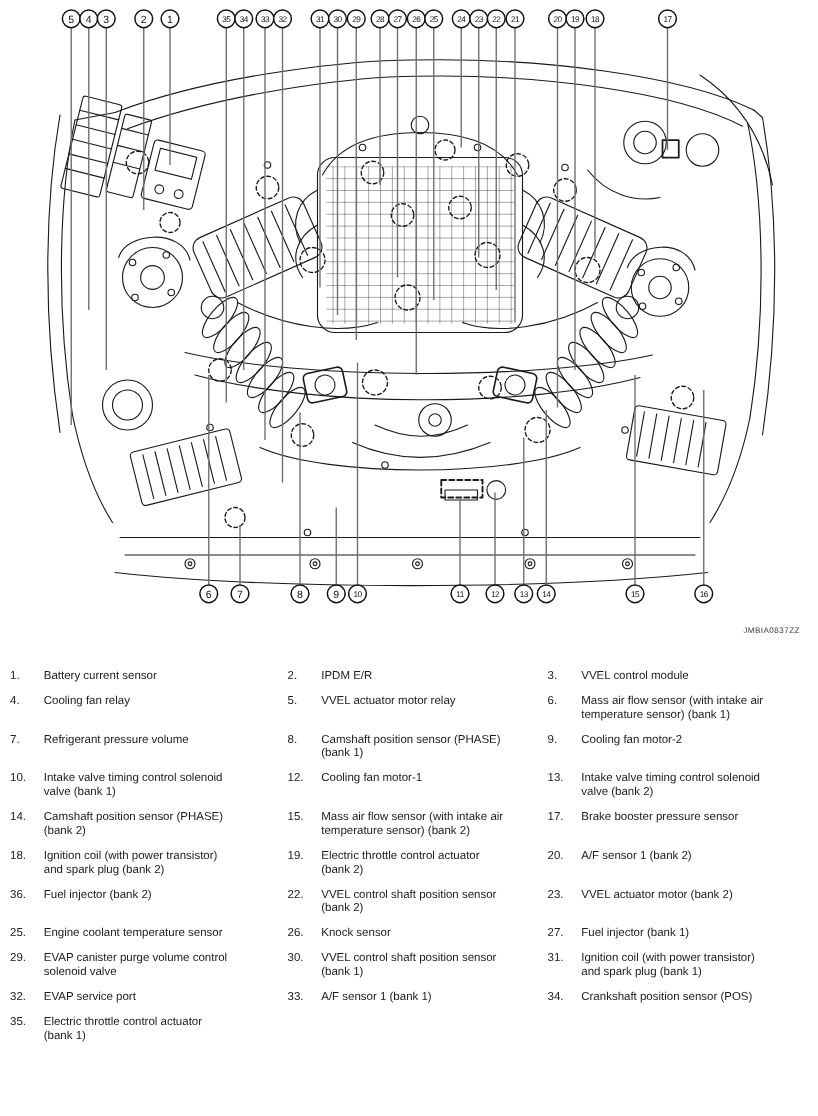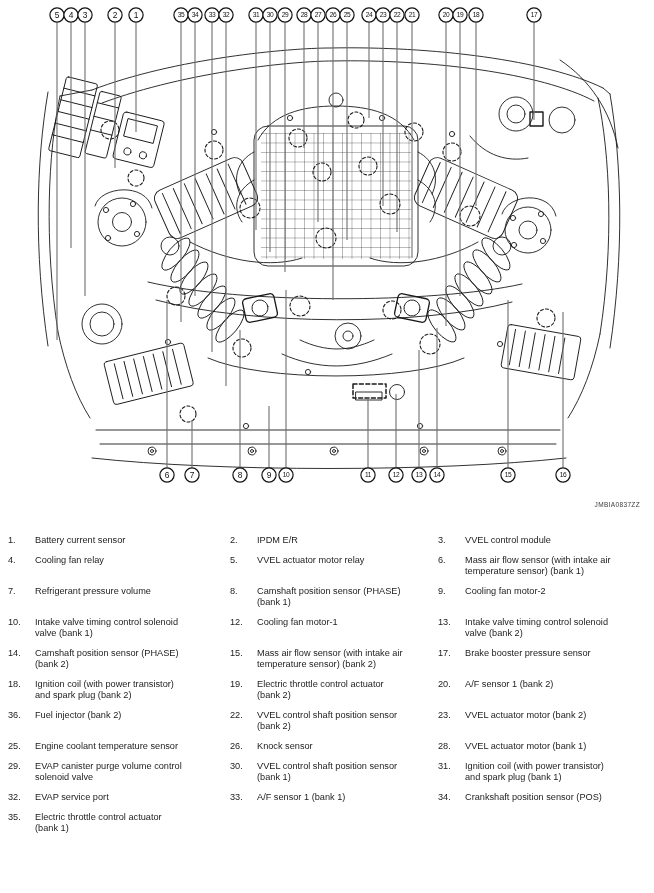--- a/index.html
+++ b/index.html
@@ -518,22 +518,22 @@
       </div>
       <div class="cell">
         <span class="num">25.</span>
         <span class="lbl">Engine coolant temperature sensor</span>
       </div>
       <div class="cell">
         <span class="num">26.</span>
         <span class="lbl">Knock sensor</span>
       </div>
       <div class="cell">
-        <span class="num">28.</span>
-        <span class="lbl">VVEL actuator motor (bank 1)</span>
+        <span class="num">27.</span>
+        <span class="lbl">Fuel injector (bank 1)</span>
       </div>
       <div class="cell">
         <span class="num">29.</span>
         <span class="lbl">EVAP canister purge volume control
 solenoid valve</span>
       </div>
       <div class="cell">
         <span class="num">30.</span>
         <span class="lbl">VVEL control shaft position sensor
 (bank 1)</span>

